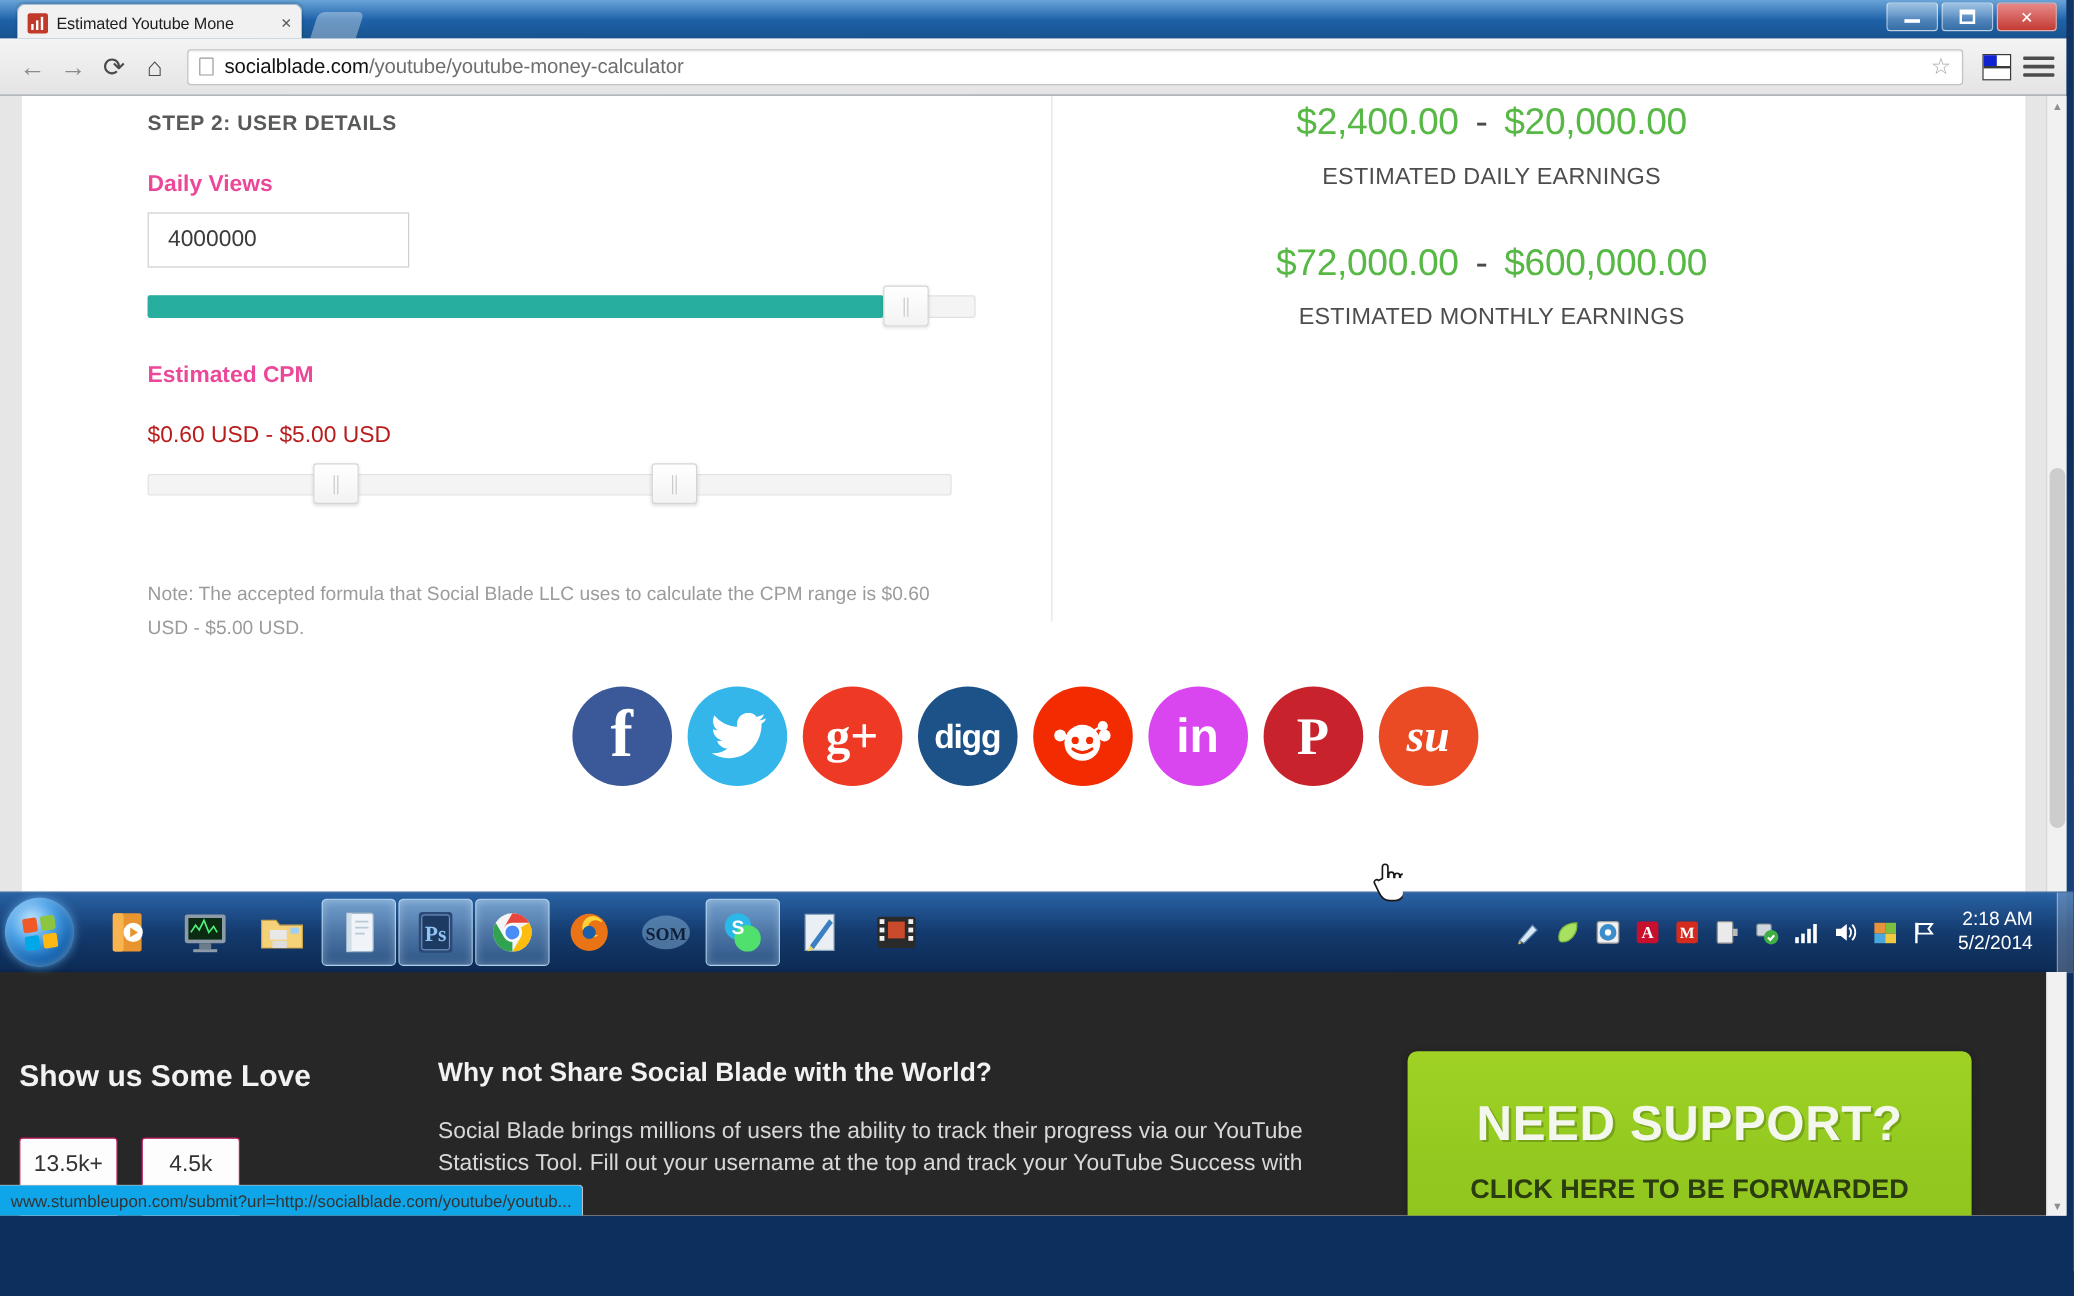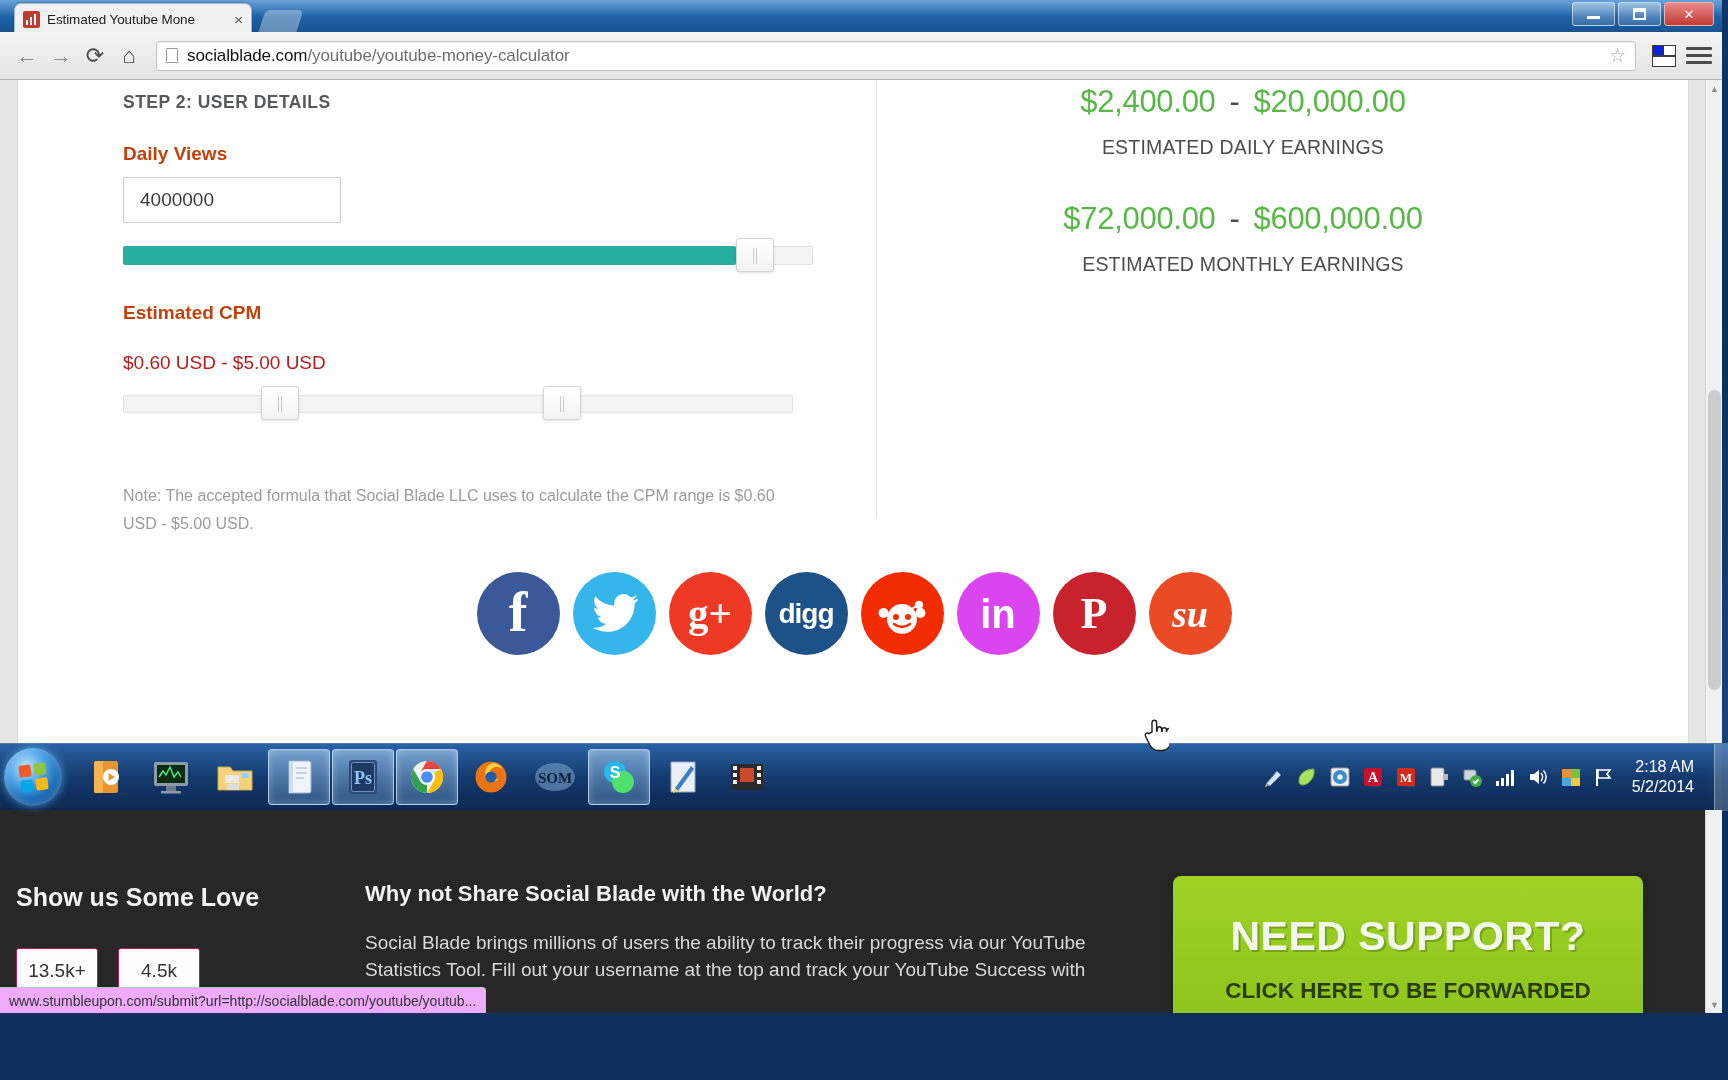--- a/index.html
+++ b/index.html
@@ -140,21 +140,21 @@
     background: #ffffff; border: 1px solid #dcdcdc; border-top: none;
   }
 
   
   .left-col { position: absolute; left: 105px; top: 0; width: 745px; }
   .step-title {
     font-size: 17.5px; color: #58595b; letter-spacing: 0.5px; font-weight: 600;
     padding-top: 12px;
   }
   .field-label {
-    font-size: 19px; color: #c2410c; font-weight: 700; margin-top: 30px;
+    font-size: 19px; color: #ec4899; font-weight: 700; margin-top: 30px;
   }
   .views-input {
     margin-top: 12px; width: 218px; height: 46px;
     border: 1px solid #cfcfcf; background: #fff;
     font-size: 19px; color: #3b3b3b; padding: 0 16px;
     font-family: "Liberation Sans", sans-serif; outline: none;
   }
   .slider-row { position: relative; margin-top: 15px; width: 690px; height: 34px; }
   .slider-track {
     position: absolute; left: 0; top: 8px; width: 690px; height: 19px;
@@ -298,21 +298,21 @@
     text-shadow: 2px 2px 0 rgba(60,90,10,0.35);
   }
   .support-sub {
     margin-top: 16px; font-size: 22.5px; font-weight: bold; color: #2b3d10;
     line-height: 1.35; text-align: center;
   }
 
   
   .statusbar {
     position: absolute; left: 0; bottom: 0; height: 26px;
-    background: #f0abfc; border: 1px solid #c3c3c3; border-left: none; border-bottom: none;
+    background: #0ea5e9; border: 1px solid #c3c3c3; border-left: none; border-bottom: none;
     border-radius: 0 4px 0 0;
     display: flex; align-items: center; padding: 0 9px;
     font-size: 14px; color: #333; white-space: nowrap; z-index: 30;
   }
 
   
   .scrollbar {
     position: absolute; right: 0; top: 80px; width: 17px; height: 933px;
     background: #f1f1f1; border-left: 1px solid #d6d6d6;
   }

